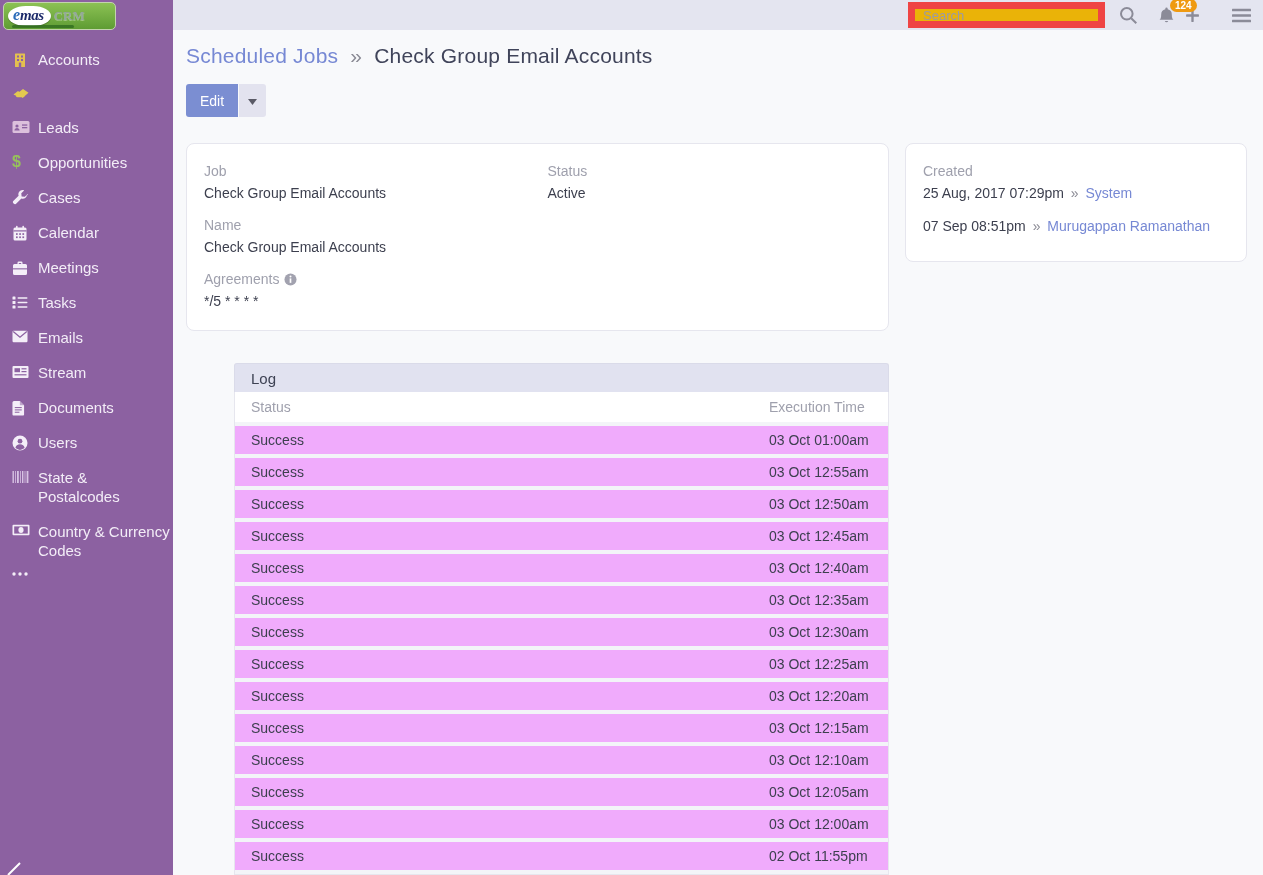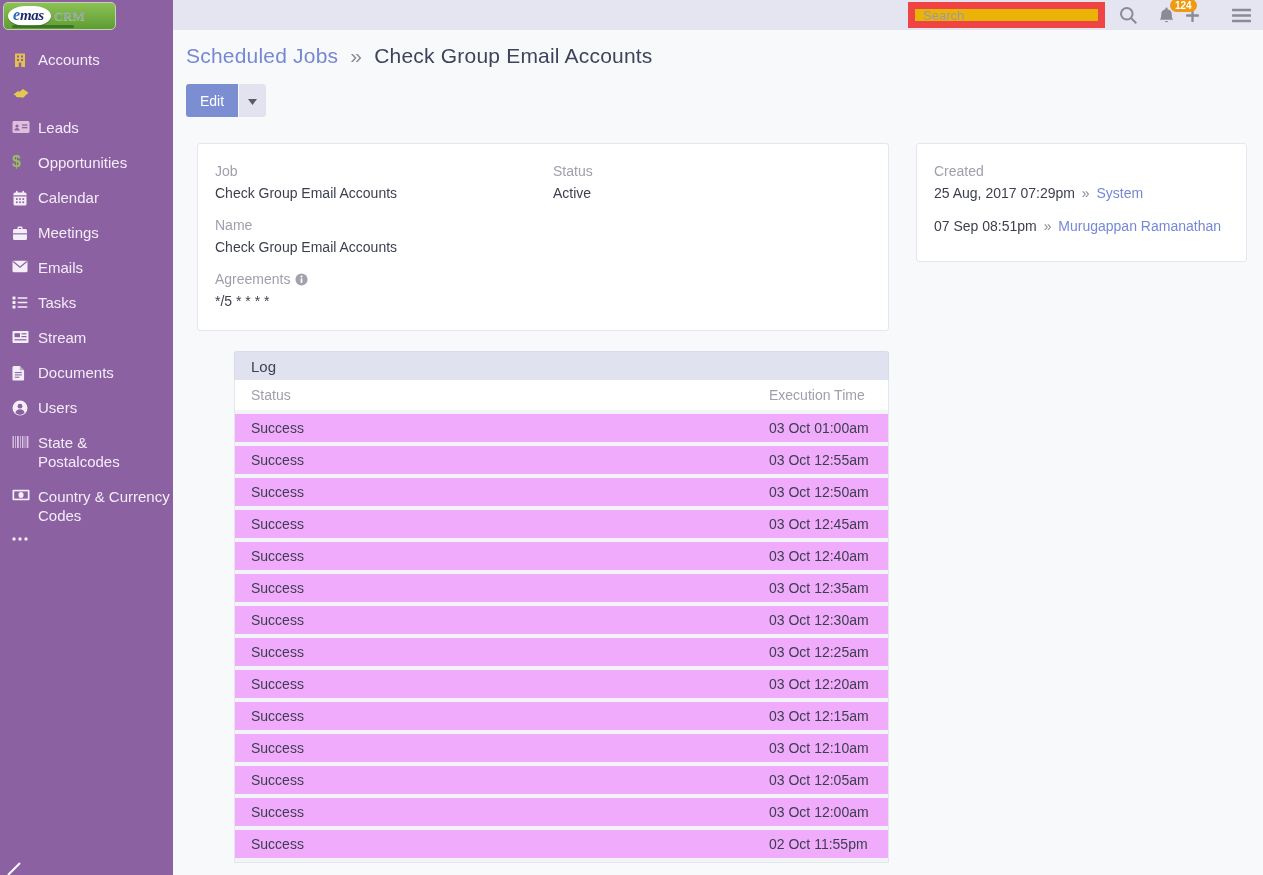--- a/index.html
+++ b/index.html
@@ -58,35 +58,35 @@
 
   .btn-group{display:flex;margin-bottom:26px;}
   .btn-edit{background:var(--btn-primary);color:#fff;border:none;font-size:14px;font-family:inherit;
     padding:0 14px;height:33px;border-radius:3px 0 0 3px;cursor:pointer;}
   .btn-caret{background:#e3e3ef;border:none;width:27px;height:33px;border-radius:0 3px 3px 0;margin-left:1px;cursor:pointer;display:flex;align-items:center;justify-content:center;}
 
   .cols{display:flex;gap:16px;align-items:flex-start;}
   .col-main{width:703px;flex:0 0 703px;}
   .col-side{width:342px;flex:0 0 342px;}
 
-  .panel{background:#fff;border:1px solid var(--panel-border);border-radius:3px;margin-left:11px;}
+  .panel{background:#fff;border:1px solid var(--panel-border);border-radius:8px;}
   .detail-panel{padding:18px 17px 14px 17px;}
   .detail-grid{display:grid;grid-template-columns:1fr 1fr;column-gap:20px;}
   .field{margin-bottom:12px;}
   .field .flabel{color:var(--text-label);font-size:14px;line-height:18px;display:flex;align-items:center;gap:5px;}
   .field .fvalue{color:var(--text-dark);font-size:14px;line-height:21px;margin-top:3px;}
 
   .meta-panel{padding:18px 17px 12px 17px;}
   .meta-block{margin-bottom:12px;}
   .meta-label{color:var(--text-label);font-size:14px;line-height:18px;}
   .meta-value{font-size:14px;line-height:21px;margin-top:3px;color:var(--text-dark);}
   .meta-value .sep{color:#8a8a94;margin:0 3px;}
   .meta-value a{color:var(--link);text-decoration:none;cursor:pointer;}
 
-  .log-section{margin-top:20px;padding-left:48px;}
+  .log-section{margin-top:32px;padding-left:48px;}
   .log-head{background:var(--panel-head-bg);border:1px solid #dadbe9;border-bottom:none;border-radius:3px 3px 0 0;
     height:29px;display:flex;align-items:center;padding-left:16px;font-size:15px;color:#3e4254;}
   .log-body{background:#fff;border:1px solid var(--panel-border);border-top:none;}
   .log-header-row{display:flex;height:34px;align-items:center;border-bottom:4px solid var(--row-gap);}
   .log-header-row .cell{color:var(--text-label);font-size:14px;}
   .log-row{display:flex;height:32px;align-items:center;border-bottom:4px solid var(--row-gap);background:#f0abfc;}
   .log-row .cell{color:var(--text-dark);font-size:14px;}
   .cell.c1{flex:0 0 534px;padding-left:16px;}
   .cell.c2{flex:1;}
 </style>
@@ -147,20 +147,28 @@
       </div>
       <div class="side-item">
         <span class="side-icon" style="color: rgb(151, 192, 92);">
           <span style="font-size:16px;font-weight:bold;line-height:14px;">$</span>
         </span>
         <span class="side-label">Opportunities</span>
       </div>
       <div class="side-item">
         <span class="side-icon" style="color: rgb(244, 238, 248);">
           <svg width="16" height="16" viewBox="0 0 16 16">
+            <path fill="currentColor" d="M15 4.5a4.2 4.2 0 0 1-5.6 4L4.6 13.3a2 2 0 1 1-2.8-2.8l4.8-4.8a4.2 4.2 0 0 1 4-5.6c.5 0 1 .1 1.5.3L9.3 3.2l.3 3.2 3.2.3 2.8-2.8c.2.5.4 1 .4 1.6z"></path>
+          </svg>
+        </span>
+        <span class="side-label">Cases</span>
+      </div>
+      <div class="side-item">
+        <span class="side-icon" style="color: rgb(244, 238, 248);">
+          <svg width="16" height="16" viewBox="0 0 16 16">
             <rect x="1.5" y="2.5" width="13" height="13" rx="1.5" fill="currentColor"></rect>
             <rect x="4" y="0.8" width="1.6" height="3" rx="0.8" fill="currentColor"></rect>
             <rect x="10.4" y="0.8" width="1.6" height="3" rx="0.8" fill="currentColor"></rect>
             <g style="fill:var(--sidebar-bg)">
               <rect x="1.5" y="5.3" width="13" height="1.2"></rect>
               <rect x="4" y="8.2" width="1.7" height="1.7"></rect>
               <rect x="7.2" y="8.2" width="1.7" height="1.7"></rect>
               <rect x="10.4" y="8.2" width="1.7" height="1.7"></rect>
               <rect x="4" y="11.4" width="1.7" height="1.7"></rect>
               <rect x="7.2" y="11.4" width="1.7" height="1.7"></rect>
@@ -171,44 +179,44 @@
         <span class="side-label">Calendar</span>
       </div>
       <div class="side-item">
         <span class="side-icon" style="color: rgb(244, 238, 248);">
           <svg width="16" height="16" viewBox="0 0 16 16">
             <path fill="currentColor" d="M5.5 4V2.8A1.3 1.3 0 0 1 6.8 1.5h2.4a1.3 1.3 0 0 1 1.3 1.3V4h3A1.5 1.5 0 0 1 15 5.5v8A1.5 1.5 0 0 1 13.5 15h-11A1.5 1.5 0 0 1 1 13.5v-8A1.5 1.5 0 0 1 2.5 4zm1.3 0h2.4V2.9H6.8z"></path>
             <rect x="1" y="8.3" width="14" height="1.1" style="fill:var(--sidebar-bg)"></rect>
           </svg>
         </span>
         <span class="side-label">Meetings</span>
-      </div>
-      <div class="side-item">
-        <span class="side-icon" style="color: rgb(244, 238, 248);">
-          <svg width="16" height="13" viewBox="0 0 16 13">
-            <rect x="0.5" y="0.8" width="15" height="11.4" rx="1.2" fill="currentColor"></rect>
-            <path d="M1.2 1.6 8 7.2l6.8-5.6" stroke="var(--sidebar-bg)" stroke-width="1.3" fill="none"></path>
-          </svg>
-        </span>
-        <span class="side-label">Emails</span>
       </div>
       <div class="side-item">
         <span class="side-icon" style="color: rgb(244, 238, 248);">
           <svg width="16" height="15" viewBox="0 0 16 15">
             <g fill="currentColor">
               <rect x="0.5" y="1.5" width="3" height="3" rx="0.6"></rect>
               <rect x="0.5" y="6" width="3" height="3" rx="0.6"></rect>
               <rect x="0.5" y="10.5" width="3" height="3" rx="0.6"></rect>
               <rect x="5.5" y="2.2" width="10" height="1.6" rx="0.8"></rect>
               <rect x="5.5" y="6.7" width="10" height="1.6" rx="0.8"></rect>
               <rect x="5.5" y="11.2" width="10" height="1.6" rx="0.8"></rect>
             </g>
           </svg>
         </span>
         <span class="side-label">Tasks</span>
+      </div>
+      <div class="side-item">
+        <span class="side-icon" style="color: rgb(244, 238, 248);">
+          <svg width="16" height="13" viewBox="0 0 16 13">
+            <rect x="0.5" y="0.8" width="15" height="11.4" rx="1.2" fill="currentColor"></rect>
+            <path d="M1.2 1.6 8 7.2l6.8-5.6" stroke="var(--sidebar-bg)" stroke-width="1.3" fill="none"></path>
+          </svg>
+        </span>
+        <span class="side-label">Emails</span>
       </div>
       <div class="side-item">
         <span class="side-icon" style="color: rgb(244, 238, 248);">
           <svg width="17" height="14" viewBox="0 0 17 14">
             <rect x="0.5" y="1" width="16" height="12" rx="1" fill="currentColor"></rect>
             <g style="fill:var(--sidebar-bg)">
               <rect x="2.5" y="3.2" width="5.5" height="4"></rect>
               <rect x="9.5" y="3.2" width="5" height="1.2"></rect>
               <rect x="9.5" y="6" width="5" height="1.2"></rect>
               <rect x="2.5" y="9.2" width="12" height="1.2"></rect>

